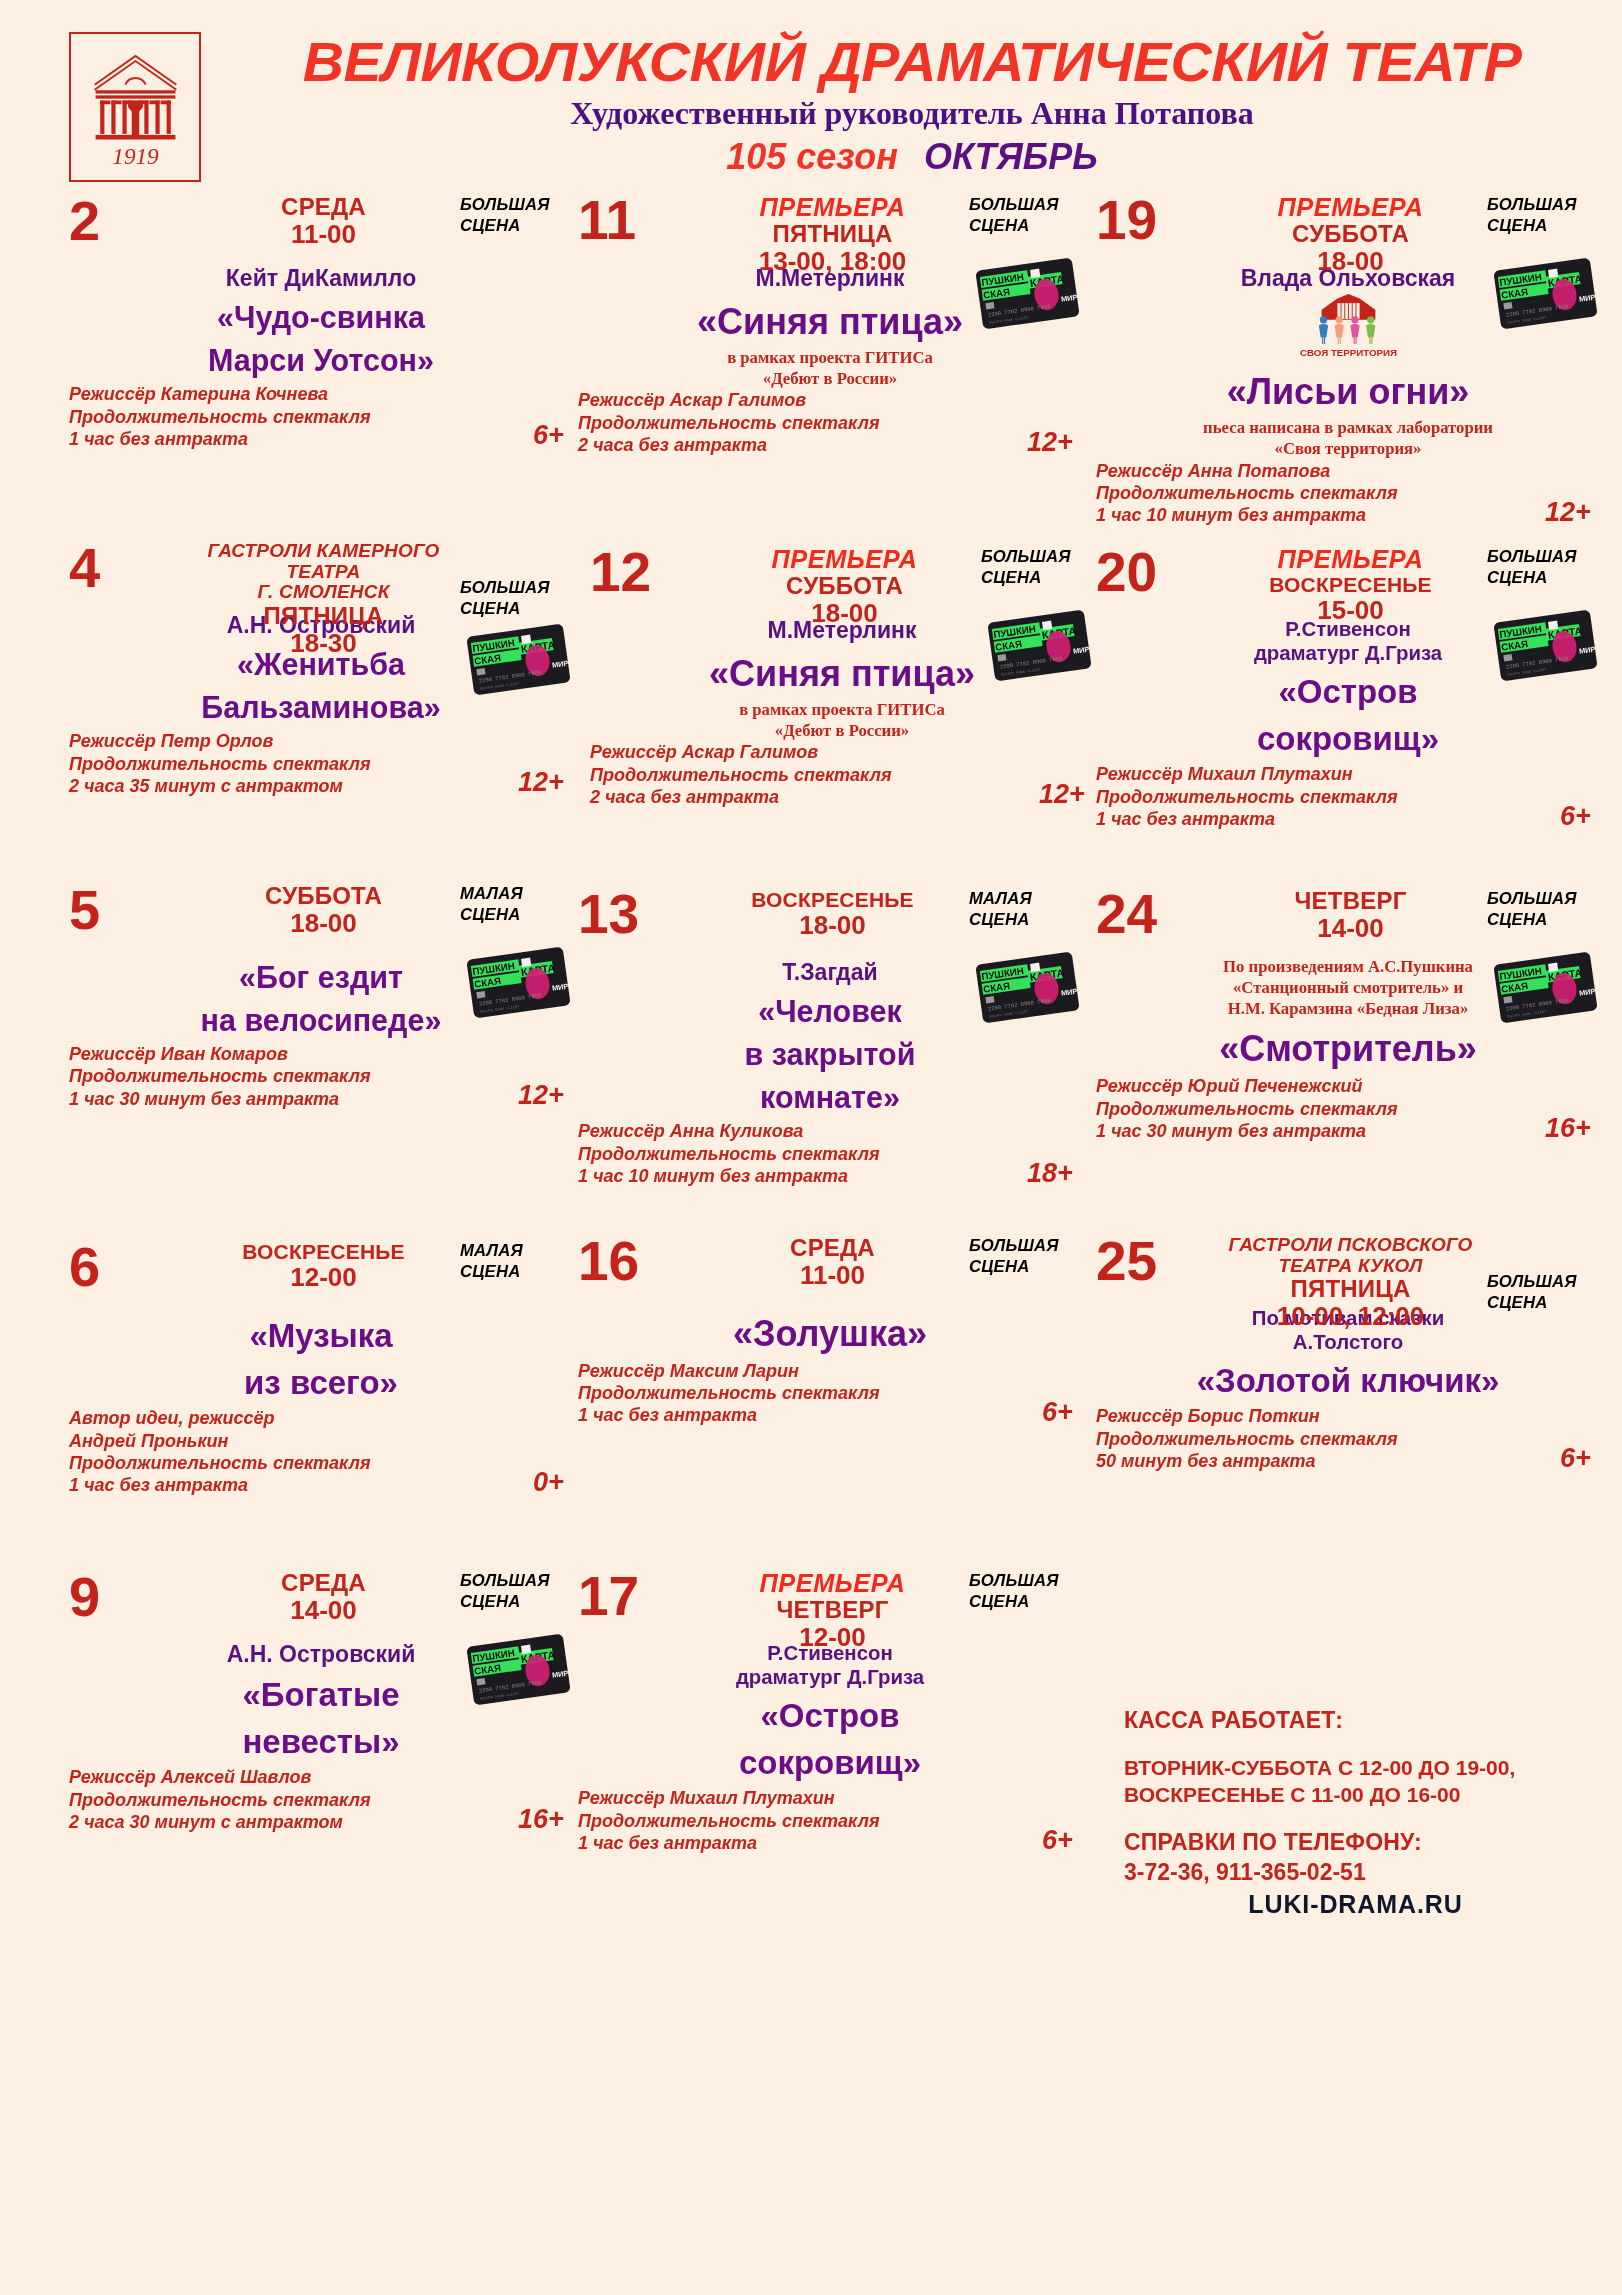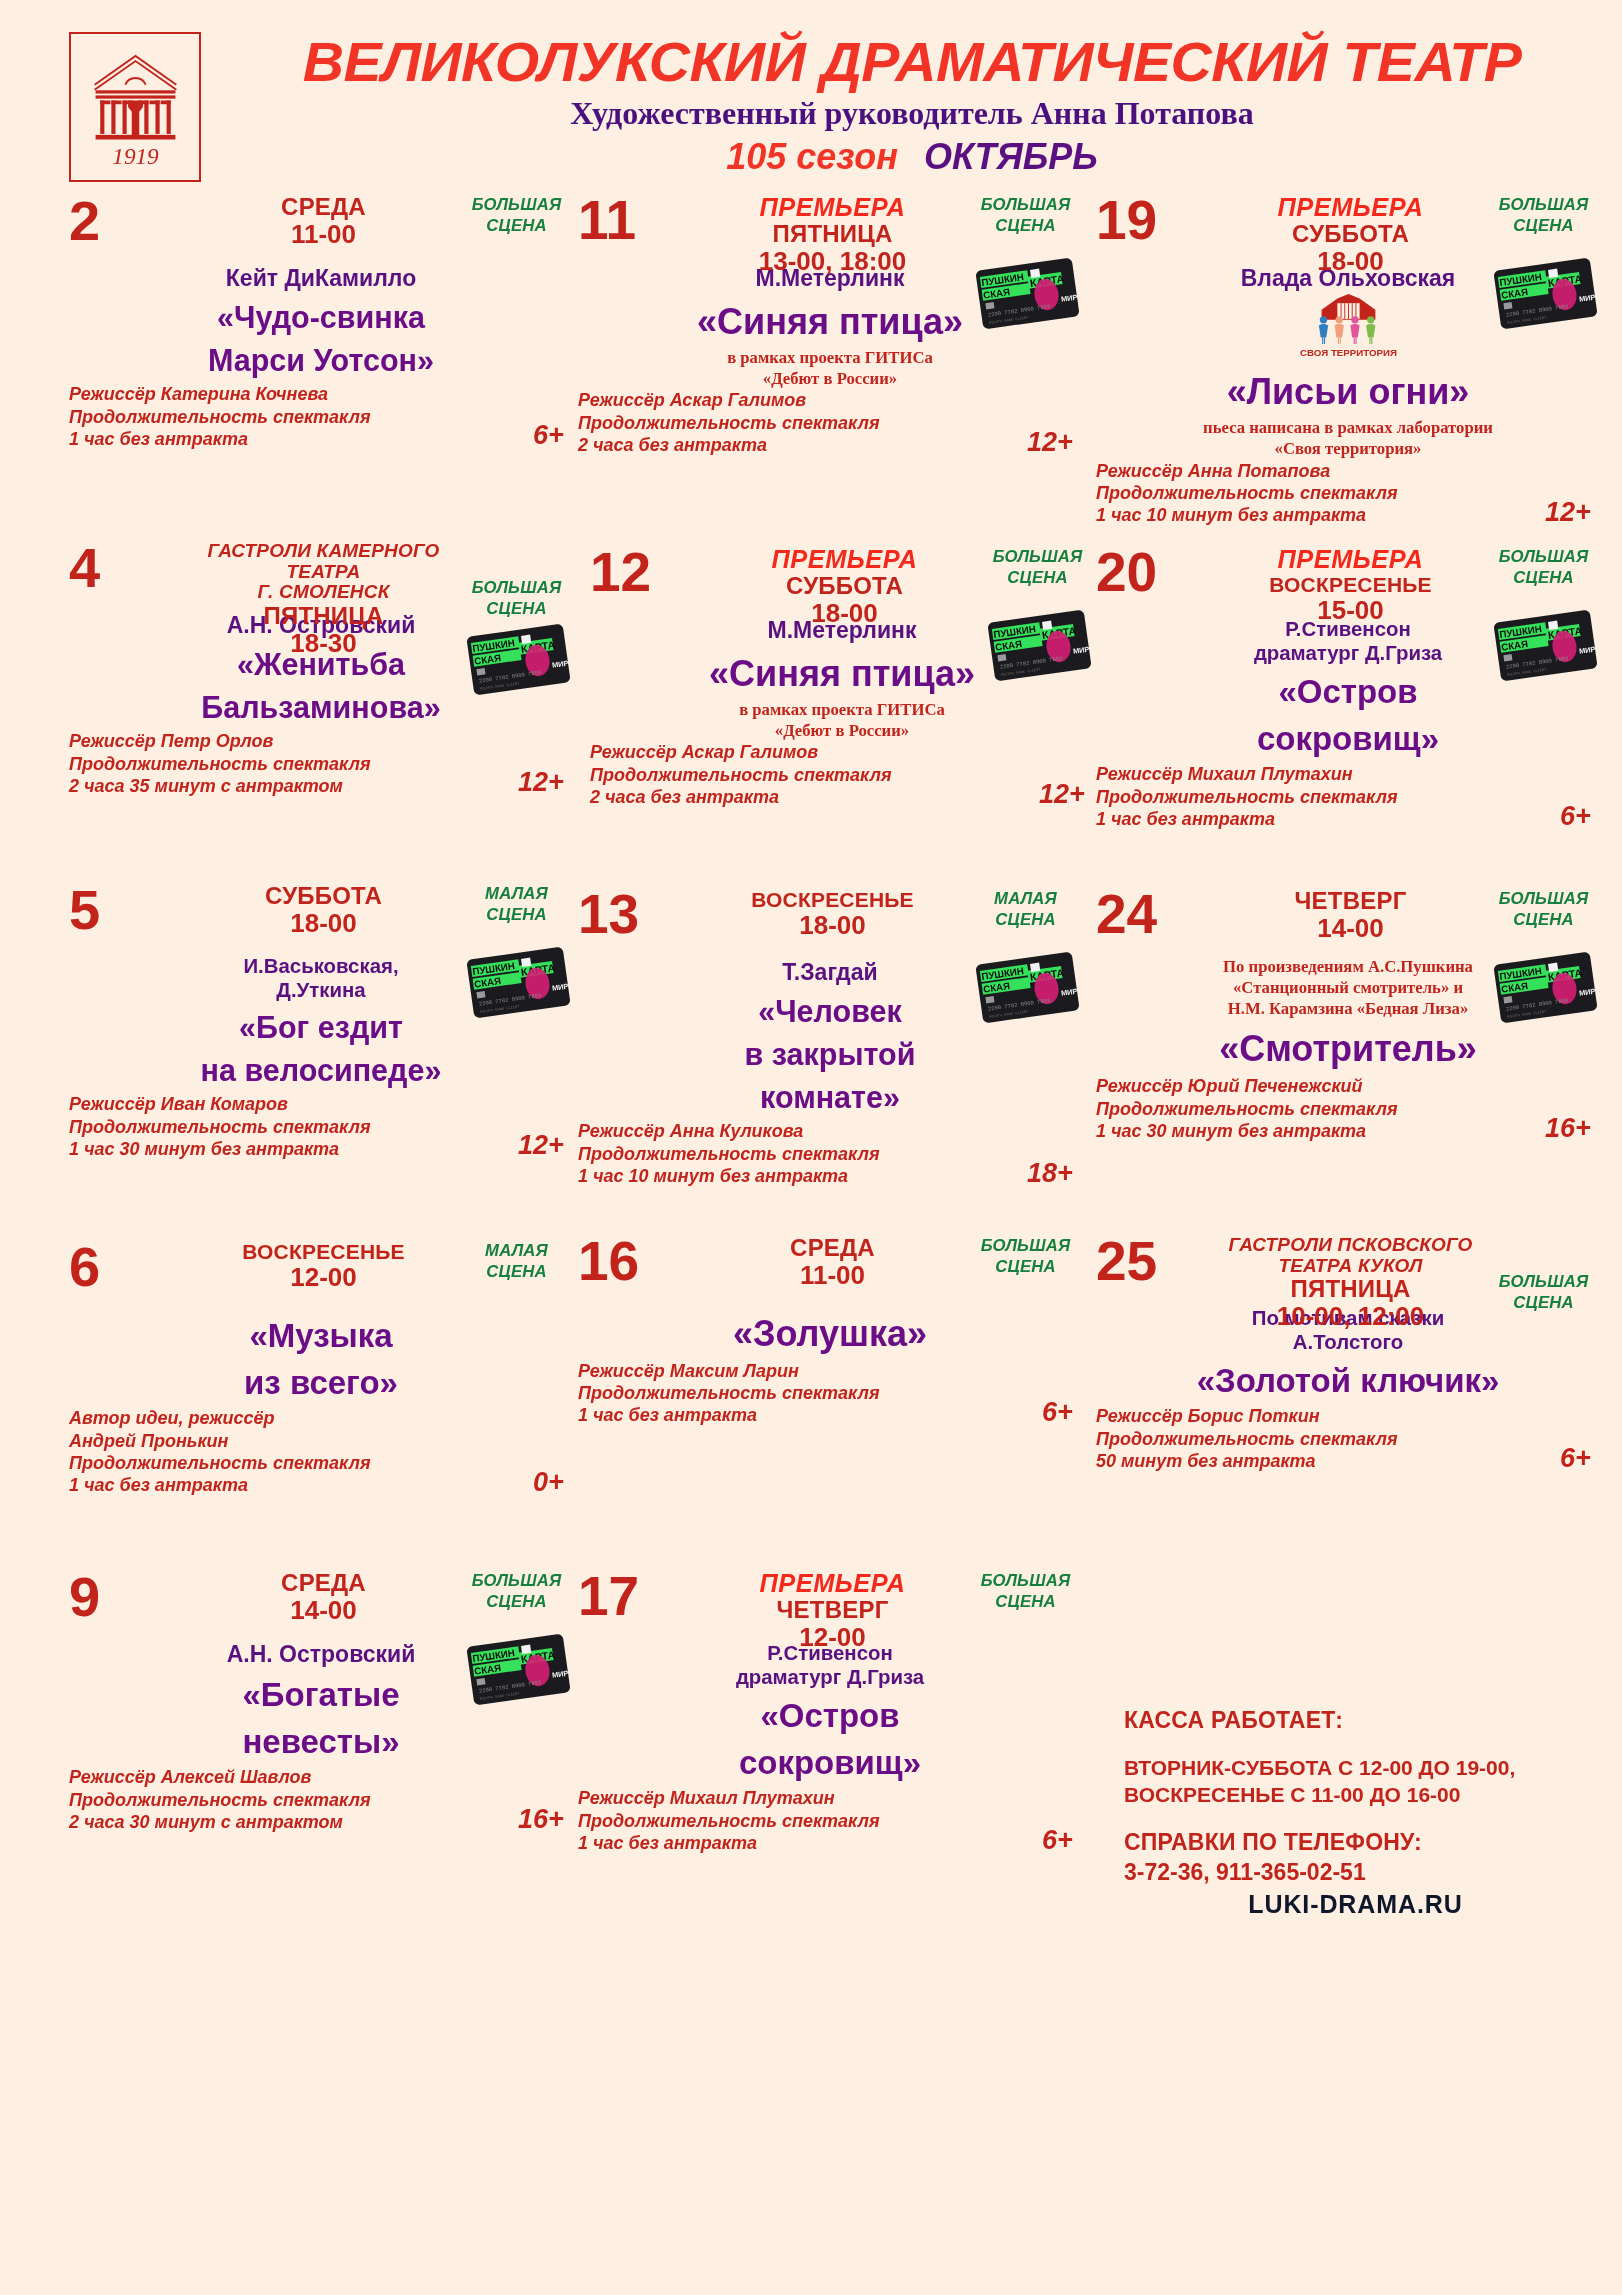--- a/index.html
+++ b/index.html
@@ -87,24 +87,24 @@
     font-family:"Liberation Sans","DejaVu Sans",sans-serif;
     font-weight:bold;font-size:24px;line-height:1.1;color:#C2241C;
     letter-spacing:0.2px;
   }
   .weekday.small{font-size:21px;}
   .time{
     font-family:"Liberation Sans","DejaVu Sans",sans-serif;
     font-weight:bold;font-size:26px;line-height:1.1;color:#C2241C;
   }
   .stage{
-    position:absolute;right:0;top:0.9px;width:113px;text-align:center;
+    position:absolute;right:0;top:0.9px;width:113px;
     font-family:"Liberation Sans","DejaVu Sans",sans-serif;
     font-weight:bold;font-style:italic;font-size:16.7px;line-height:1.25;
-    color:#15803d;white-space:pre-line;letter-spacing:0.2px;
+    color:#000000;white-space:pre-line;letter-spacing:0.2px;
   }
   .stage.lower{top:37px;}
 
   .pcard{
     position:absolute;right:4.6px;width:99px;height:61px;
     transform:rotate(-8deg);
   }
   .pcard svg{width:100%;height:100%;display:block;}
 
   .author{
@@ -289,22 +289,20 @@
                   <text x="116" y="53" fill="#0d0d0d" font-family="Liberation Sans, sans-serif" font-size="23" font-weight="bold">КАРТА</text>
                   <ellipse cx="148" cy="74" rx="26" ry="34" fill="#D61E74" opacity="0.9"></ellipse>
                   <rect x="14" y="74" width="18" height="14" fill="#9a9a9a"></rect>
                   <rect x="120" y="16" width="20" height="18" fill="#f2f2f2"></rect>
                   <text x="16" y="104" fill="#8a8a8a" font-family="Liberation Mono, monospace" font-size="12">2200 7702 8900 7893</text>
                   <text x="16" y="120" fill="#6b6b6b" font-family="Liberation Mono, monospace" font-size="8">POCHTA BANK CLIENT</text>
                   <text x="178" y="94" fill="#f5f5f5" font-family="Liberation Sans, sans-serif" font-size="16" font-weight="bold">МИР</text>
                 </svg>
               </div>
             </div>
-            <div class="author small">И.Васьковская,
-Д.Уткина</div>
             <div class="play-title sz3">«Бог ездит
 на велосипеде»</div>
             <div class="credits"><div>Режиссёр Иван Комаров</div><div>Продолжительность спектакля</div><div>1 час 30 минут без антракта</div><div class="age">12+</div></div>
           </div>
         </div>
         <div style="position: absolute; top: 1046px; left: 0px; width: 504px;">
           <div class="event">
             <div class="ev-top">
               <div class="daynum">6</div>
               <div class="meta">

